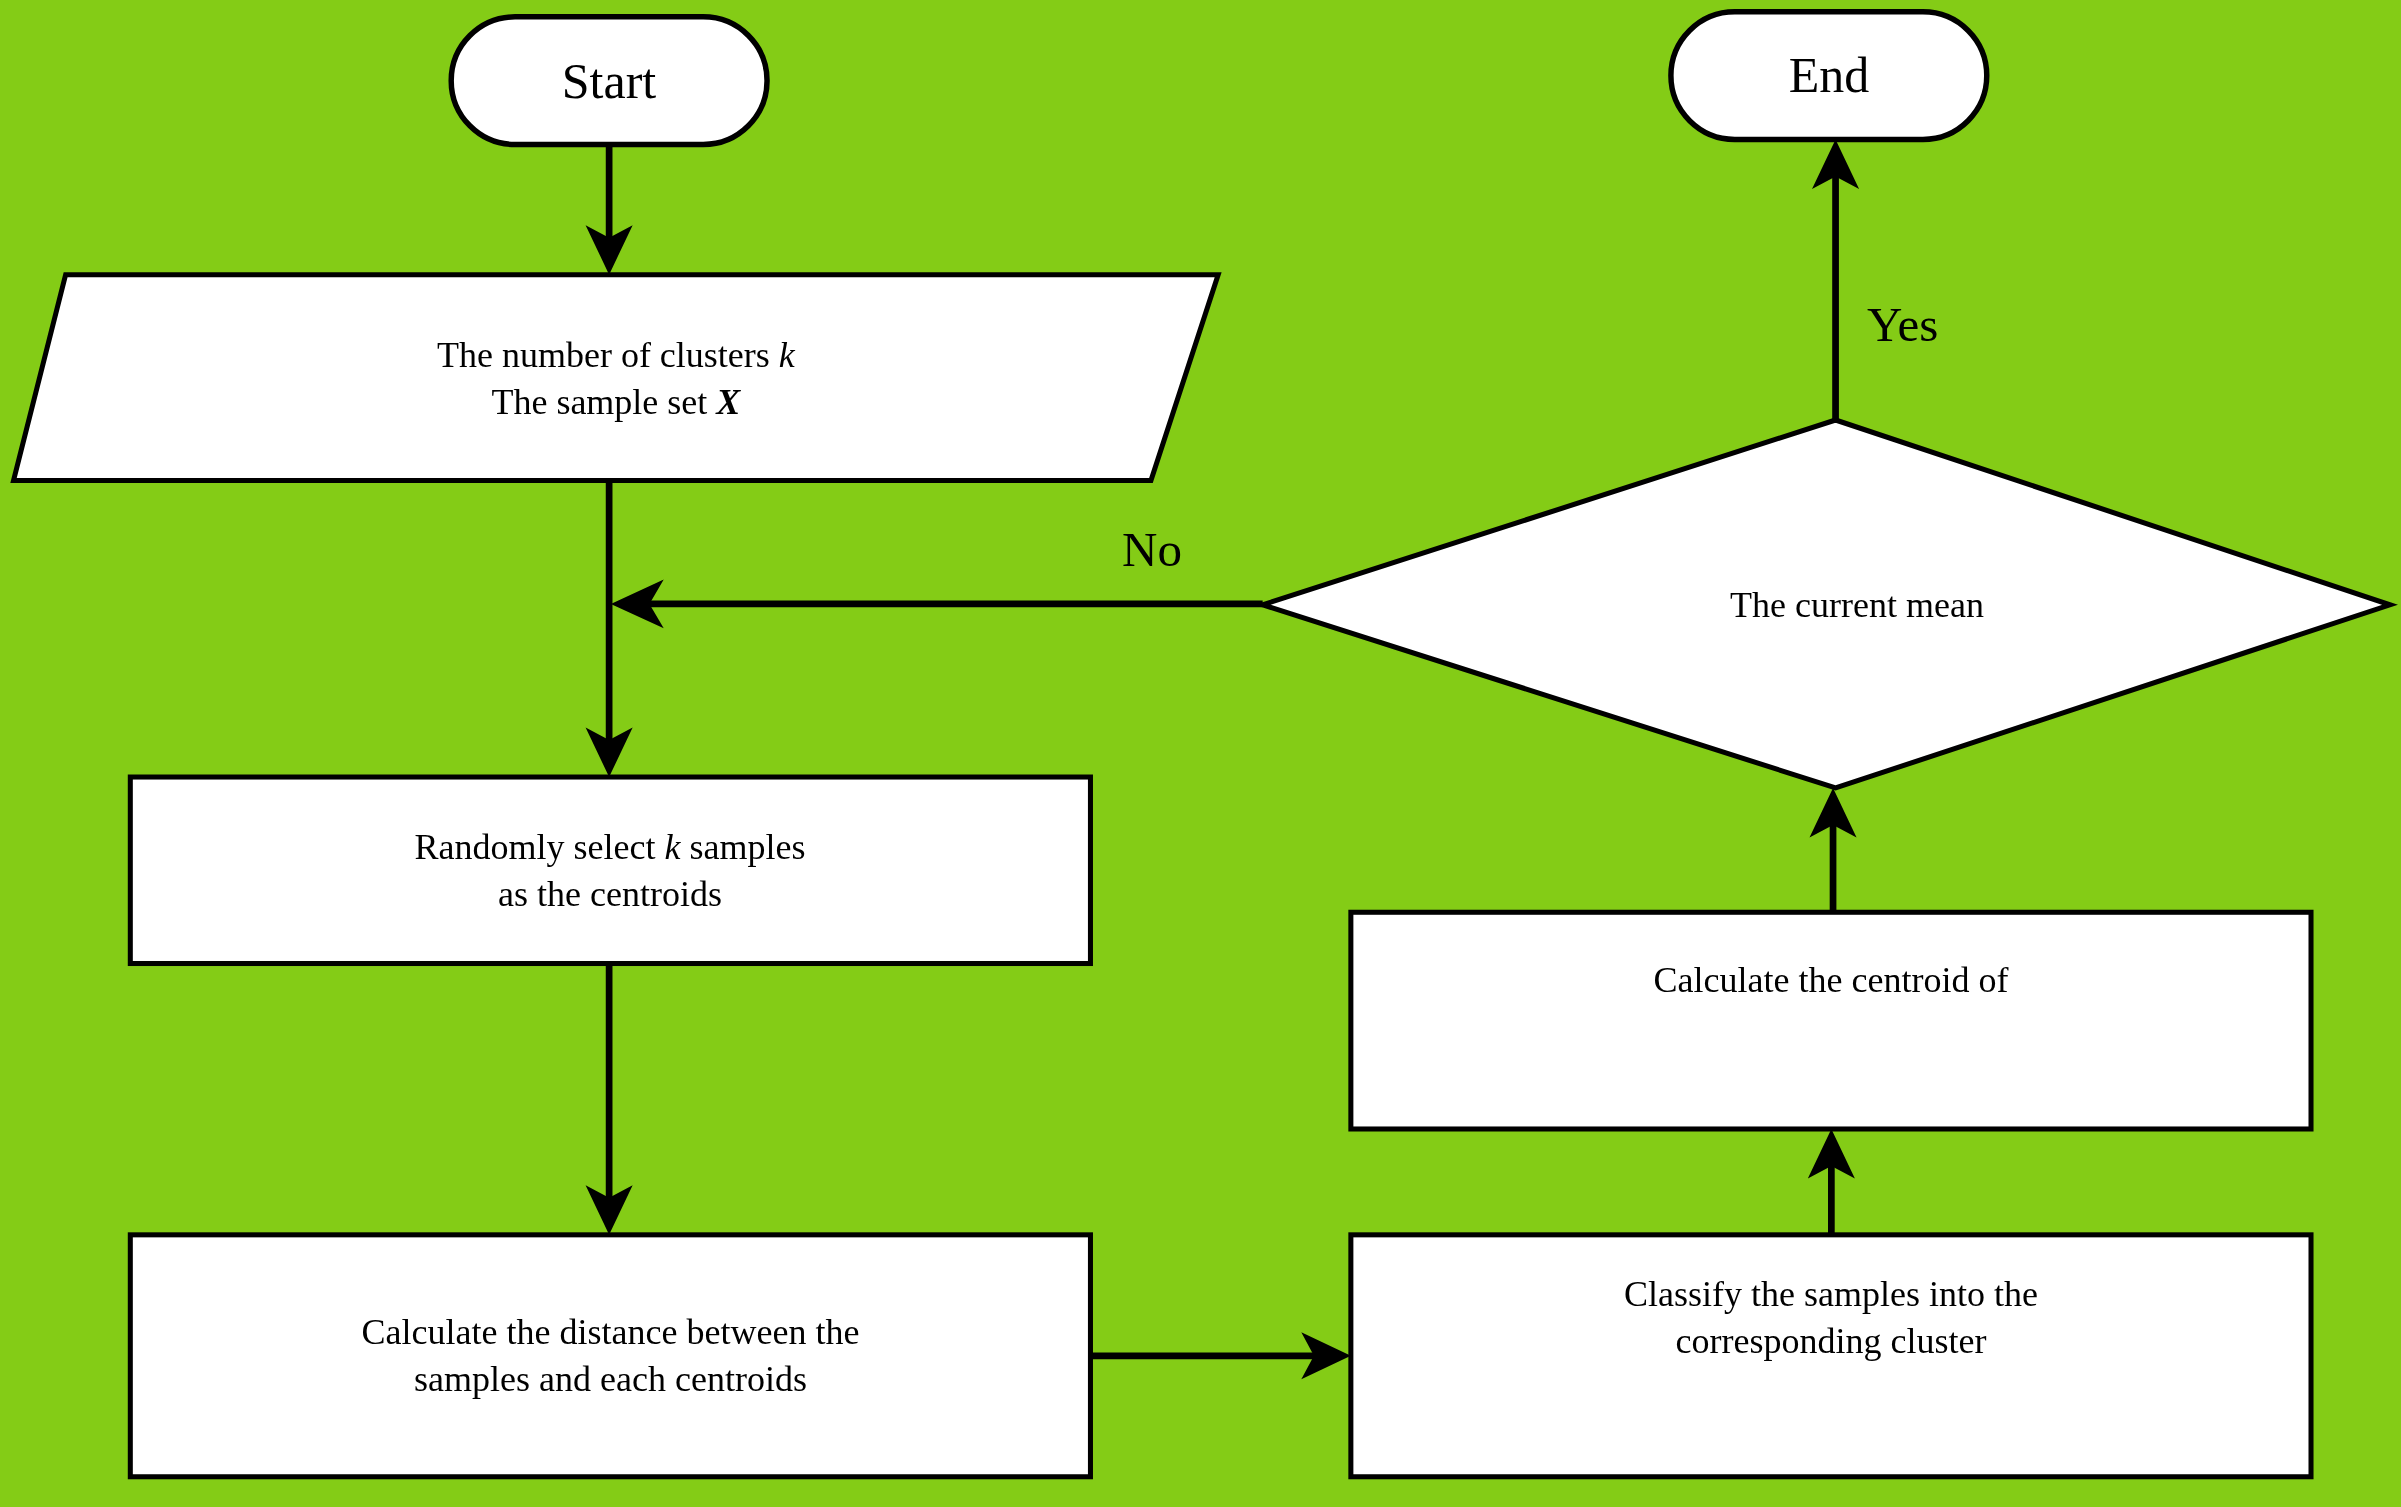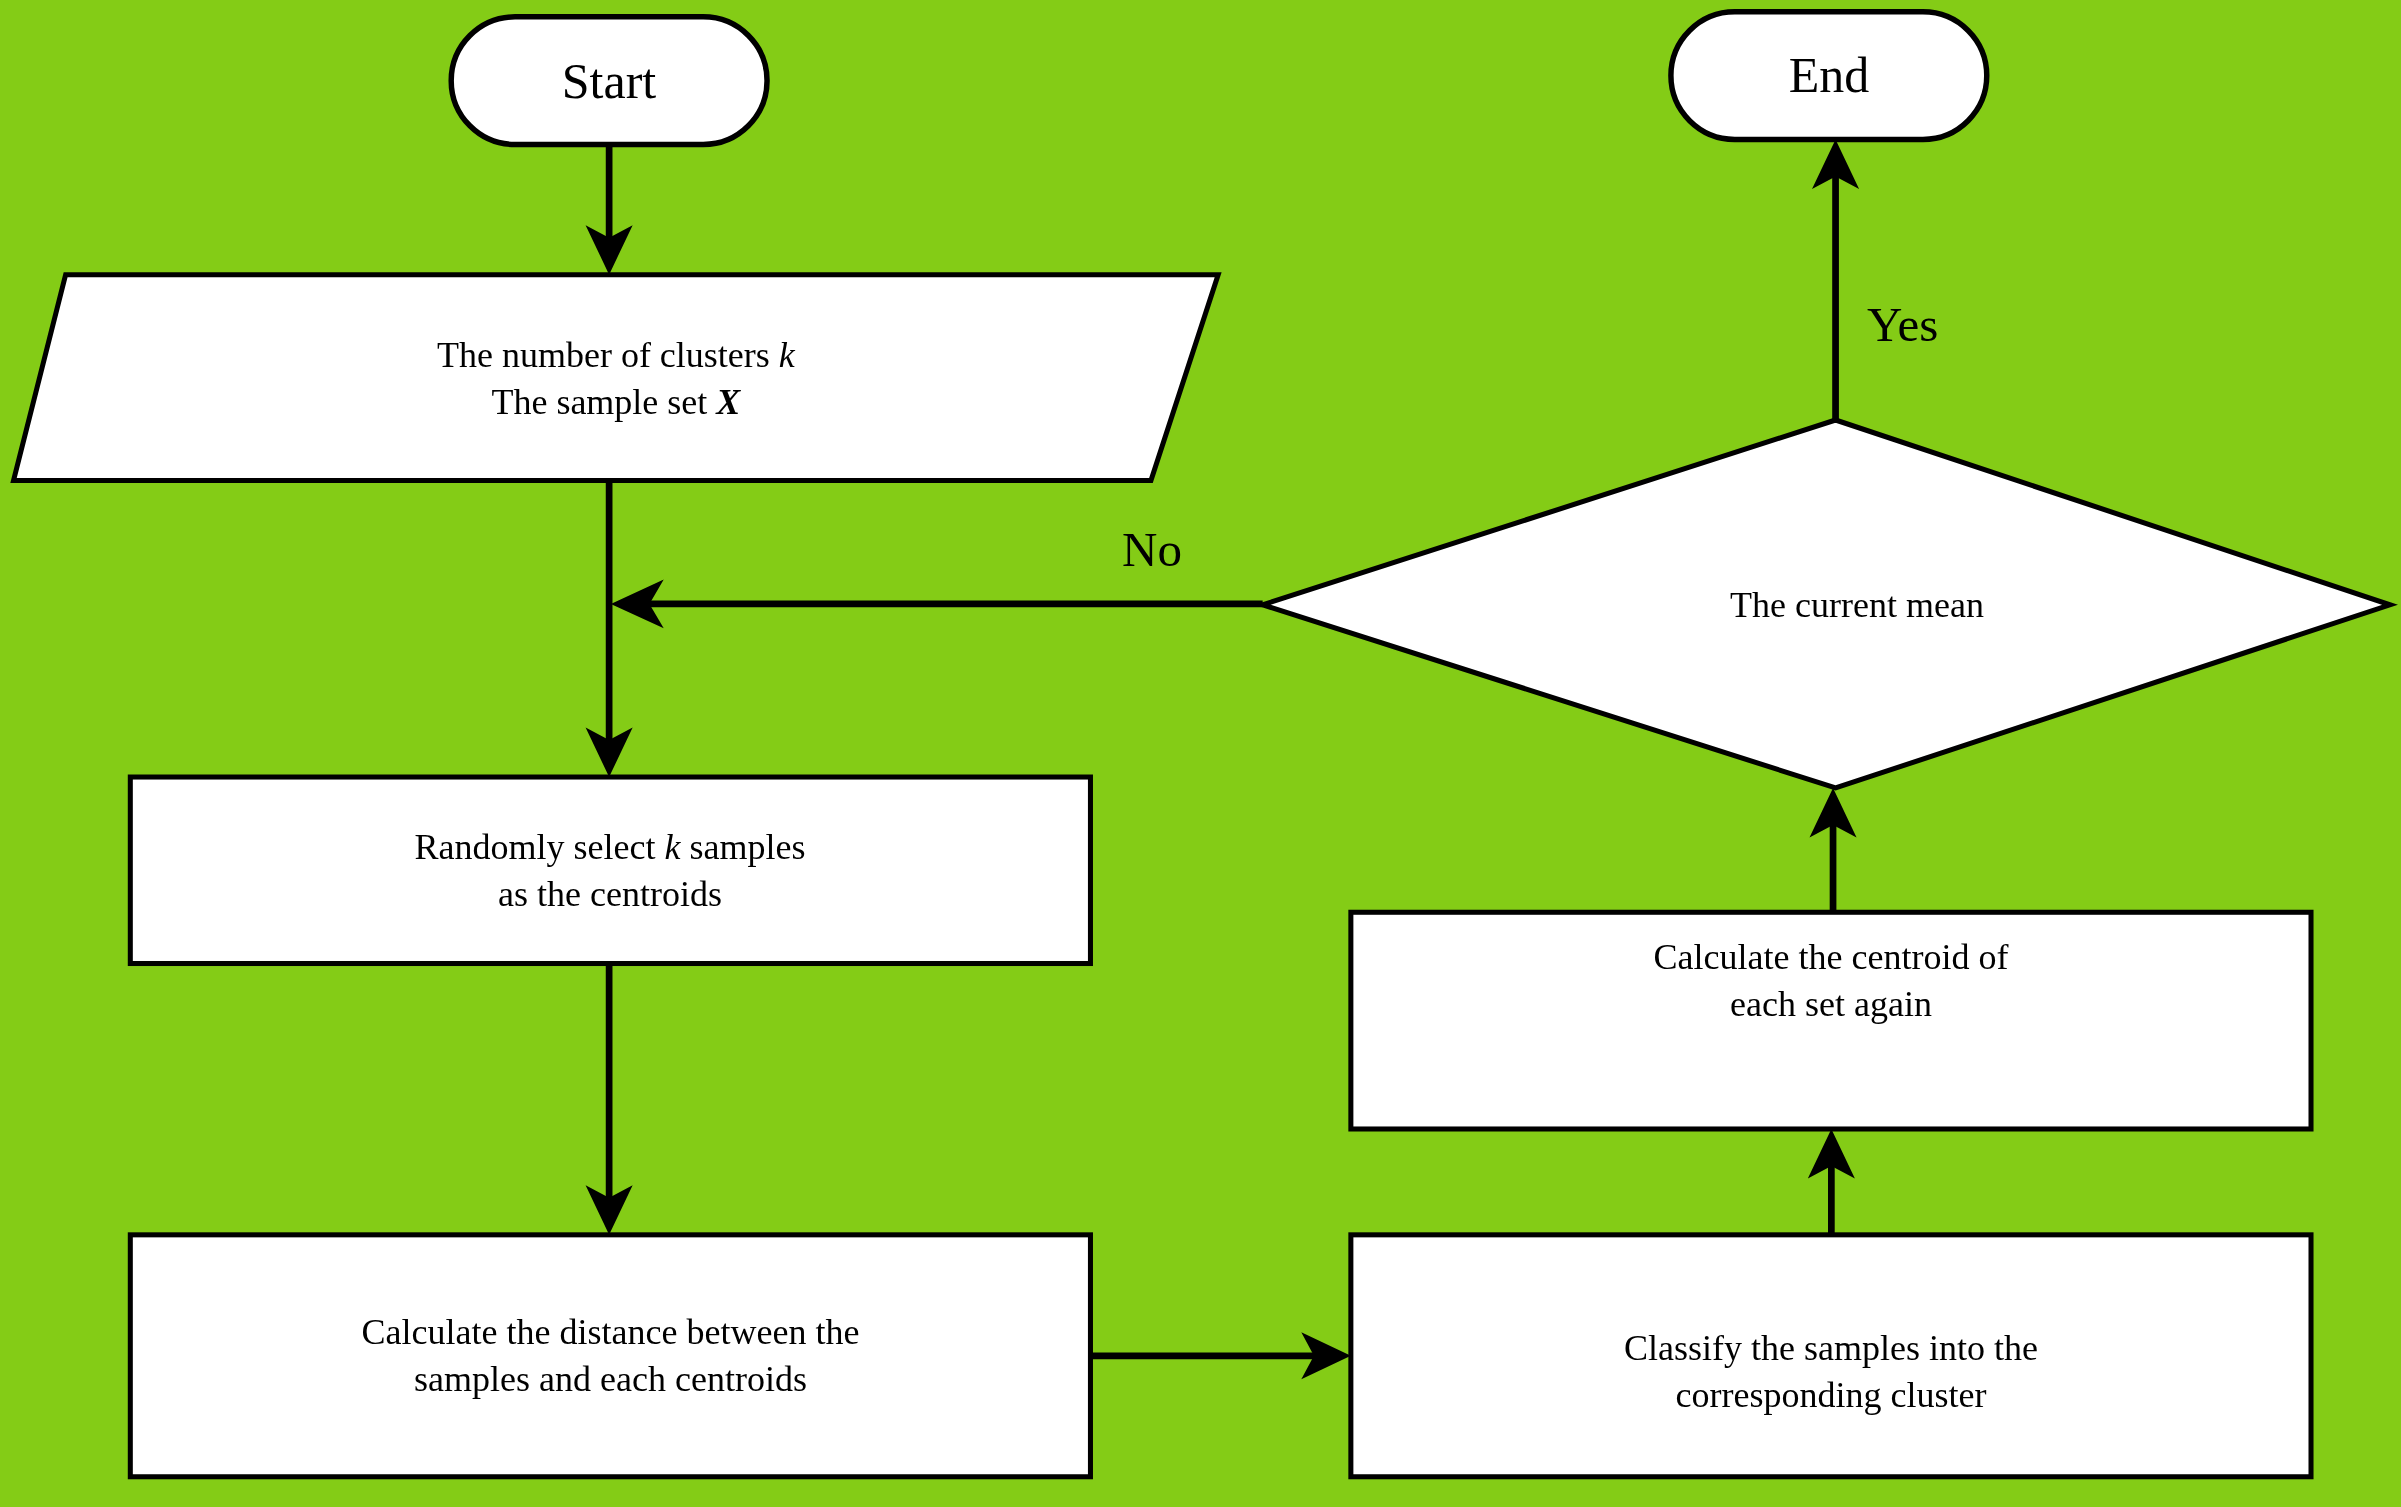--- a/index.html
+++ b/index.html
@@ -139,28 +139,27 @@
   <div class="node-text body-text" style="left:130px; top:777px; width:960px; height:187px;">
     <span class="tline"><span>Randomly select </span><span class="it">k</span><span> samples</span></span>
     <span class="tline">as the centroids</span>
   </div>
 
   <div class="node-text body-text" style="left:126px; top:1235px; width:969px; height:242px;">
     <span class="tline">Calculate the distance between the</span>
     <span class="tline">samples and each centroids</span>
   </div>
 
-  <div class="node-text body-text" style="left:1351px; top:1251px; width:960px; height:242px;">
+  <div class="node-text body-text" style="left:1351px; top:1197px; width:960px; height:242px;">
     <span class="tline">Classify the samples into the</span>
     <span class="tline">corresponding cluster</span>
   </div>
 
   <div class="node-text body-text" style="left:1351px; top:872px; width:960px; height:217px;font-family:Liberation Serif, serif;">
     <span class="tline">Calculate the centroid of</span>
-    <span class="tline">each set again</span>
   </div>
 
   <div class="node-text body-text" style="left:1479px; top:504px; width:756px; height:202px;">
     <span class="tline">The current mean</span>
   </div>
 
   <div class="edge-label" style="left:1867px; top:296px;">Yes</div>
 
   <div class="edge-label" style="left:1122px; top:521px;">No</div>
 

